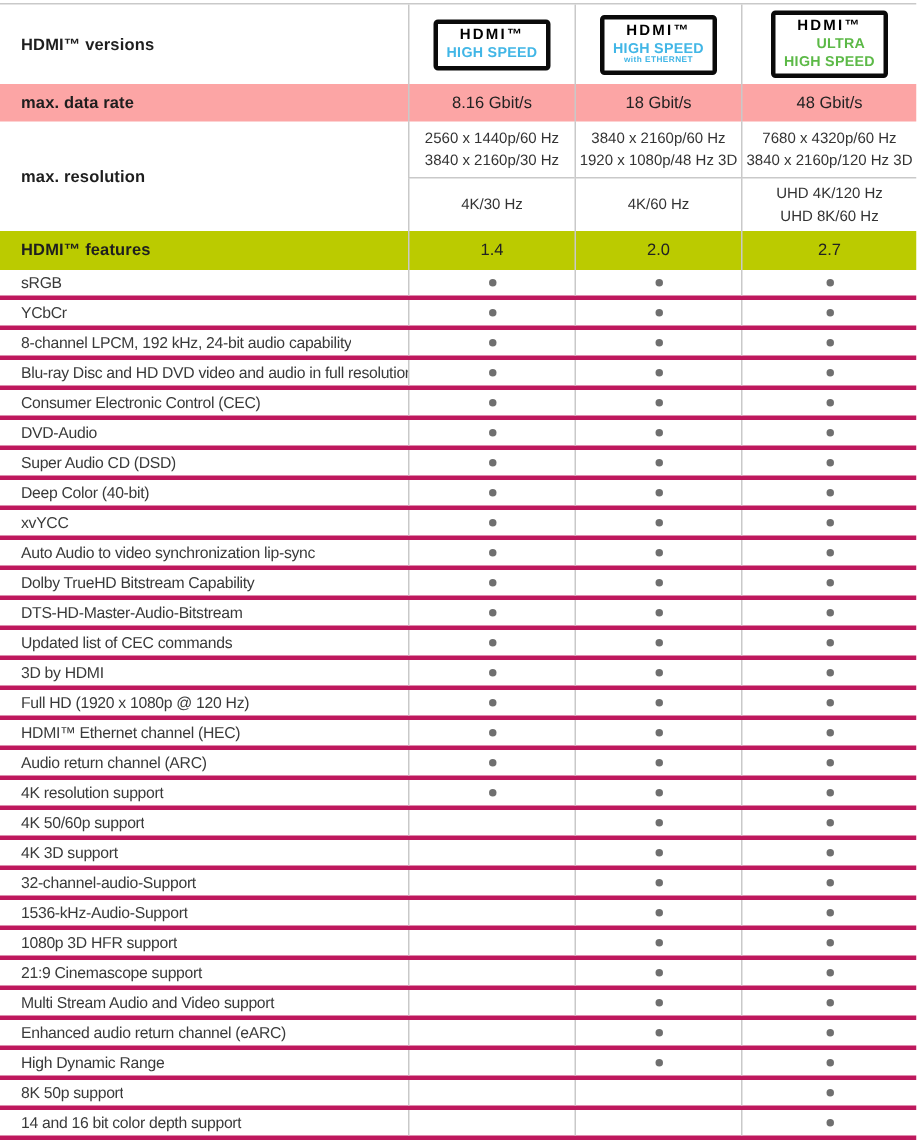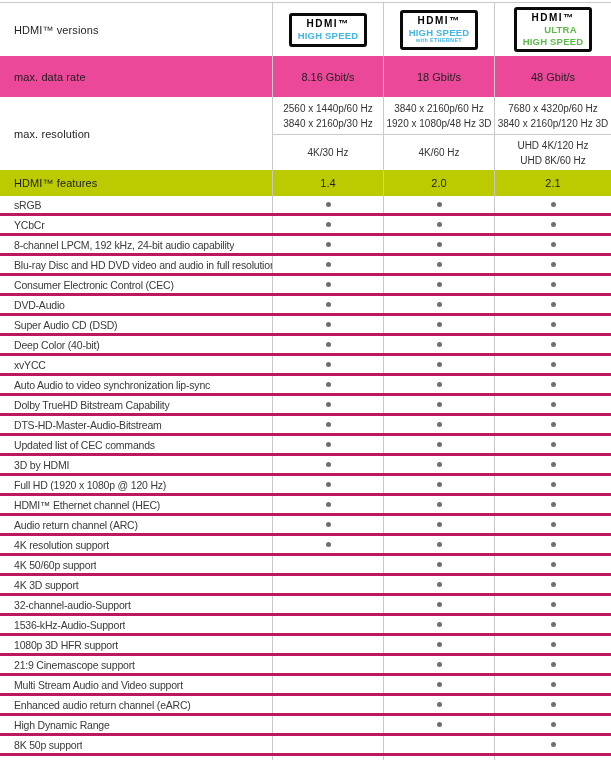--- a/index.html
+++ b/index.html
@@ -13,38 +13,38 @@
 
   .row { display: grid; grid-template-columns: 272px 111px 111px 1fr; }
   .cell { display: flex; align-items: center; min-width: 0; }
   .cell.c2, .cell.c3, .cell.c4 {
     border-left: 1px solid #c9c9c9;
     justify-content: center; text-align: center;
   }
   .label-cell { padding-left: 14px; }
 
   .versions-row { height: 53px; }
-  .datarate-row { height: 41px; background: #ec4899; }
+  .datarate-row { height: 25px; background: #fca5a5; }
   .green-row   { height: 26px; background: #bbcb00; }
 
   .res-row {
     display: grid;
     grid-template-columns: 272px 111px 111px 1fr;
     grid-template-rows: 38px 35px;
     height: 73px;
   }
   .res-label { grid-column: 1; grid-row: 1 / 3; }
   .res-cell { flex-direction: column; justify-content: center; }
   .res-top { border-bottom: 1px solid #c9c9c9; }
   .r1 { grid-row: 1; } .r2 { grid-row: 2; }
   .col2 { grid-column: 2; } .col3 { grid-column: 3; } .col4 { grid-column: 4; }
 
   .feature-row { height: 20px; border-bottom: 3px solid #be185d; }
 
-  .lbl-bold { font-weight: normal; font-size: 11px; color: #1e1e1e; letter-spacing: 0.1px; }
+  .lbl-bold { font-weight: bold; font-size: 11px; color: #1e1e1e; letter-spacing: 0.1px; }
   .val-bold { font-weight: normal; font-size: 11px; color: #222222; }
   .res-line { font-size: 10px; color: #333333; line-height: 1.5; white-space: nowrap; }
   .feature-text {
     font-size: 10.5px; color: #3a3a3a; letter-spacing: -0.2px;
     white-space: nowrap; overflow: hidden;
   }
 
   .dot { width: 5px; height: 5px; border-radius: 50%; background: #6f6f6f; display: inline-block; }
 
   .badge {
@@ -135,21 +135,21 @@
     <div class="cell label-cell">
       <span class="lbl-bold">HDMI™ features</span>
     </div>
     <div class="cell c2">
       <span class="val-bold">1.4</span>
     </div>
     <div class="cell c3">
       <span class="val-bold">2.0</span>
     </div>
     <div class="cell c4">
-      <span class="val-bold">2.1</span>
+      <span class="val-bold">2.7</span>
     </div>
   </div>
 
   <div id="features-body">
   <div class="row feature-row">
     <div class="cell label-cell">
       <span class="feature-text">sRGB</span>
     </div>
     <div class="cell c2">
           <span class="dot"></span>

